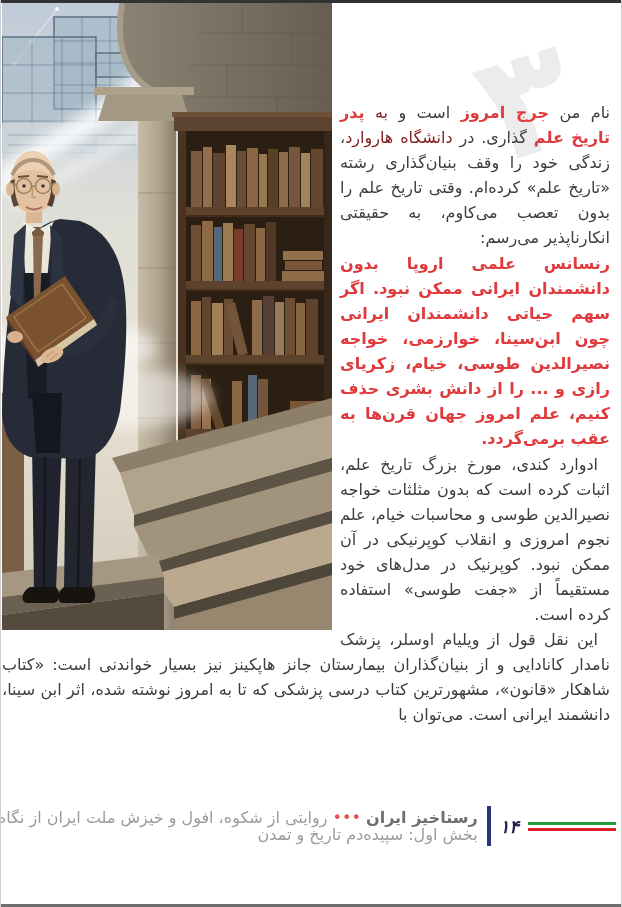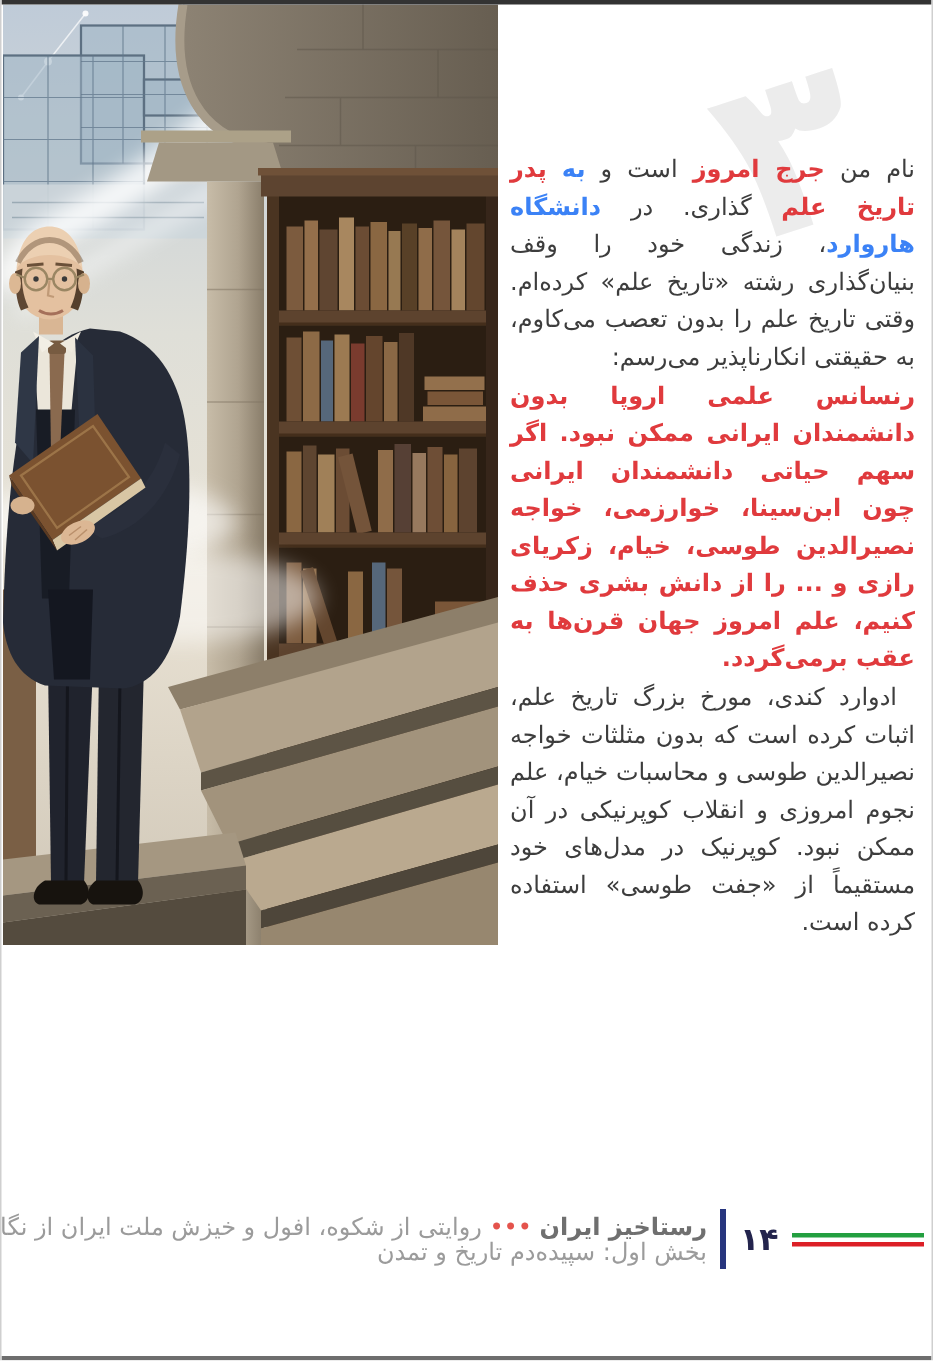--- a/index.html
+++ b/index.html
@@ -15,28 +15,28 @@
     font-size:150px;font-weight:bold;color:#ececec;line-height:1;
     transform:rotate(-18deg);user-select:none;
   }
   .content{position:absolute;top:3px;left:1px;right:11px;z-index:1;direction:rtl;}
   .illus{float:left;width:330px;height:627px;margin:0 0 14px 0;padding:0;margin-right:8px;}
   .illus svg{display:block;}
   p{margin:0;}
   .body{font-size:16px;line-height:25px;color:#3d3d3d;text-align:justify;}
   .p1{margin-top:97px;}
   .red{color:#e03a3d;font-weight:bold;}
-  .b{font-weight:bold;color:#3b82f6;}
+  .b{font-weight:normal;color:#7f1d1d;}
   .quote{font-size:16px;line-height:25px;font-weight:bold;color:#e03a3d;text-align:justify;margin:1px 0;}
   .indent{text-indent:12px;}
   .footer{position:absolute;right:5px;top:806px;display:flex;direction:rtl;align-items:center;z-index:2;}
   .flag{width:88px;display:flex;flex-direction:column;gap:3px;}
   .flag .g{display:block;height:3px;background:#239f40;}
   .flag .r{display:block;height:3px;background:#dc1f26;}
-  .pnum{font-size:21px;font-weight:bold;color:#23244d;margin:0 9px;white-space:nowrap;}
+  .pnum{font-size:18px;font-weight:bold;color:#23244d;margin:0 9px;white-space:nowrap;font-style:italic;}
   .vbar{width:4px;height:40px;background:#27357e;flex:0 0 auto;}
   .ftext{font-size:16px;line-height:17px;color:#9b9b9b;text-align:right;padding-right:9px;white-space:nowrap;}
   .ftext .l1 b{color:#6f6f6f;}
   .dots{color:#e4534c;letter-spacing:1px;}
 </style>
 </head>
 <body>
 
 <div class="sheet">
   <div class="edge-top"></div>
@@ -289,20 +289,21 @@
         </g>
       </svg>
     </figure>
 
     <p class="body p1"><span>نام من </span><span class="red">جرج امروز</span><span> است و </span><span class="b">به</span><span> </span><span class="red">پدر تاریخ علم</span><span> گذاری. در </span><span class="b">دانشگاه هاروارد</span><span>، زندگی خود را وقف بنیان‌گذاری رشته «تاریخ علم» کرده‌ام. وقتی تاریخ علم را بدون تعصب می‌کاوم، به حقیقتی انکارناپذیر می‌رسم:</span></p>
 
     <p class="quote">رنسانس علمی اروپا بدون دانشمندان ایرانی ممکن نبود. اگر سهم حیاتی دانشمندان ایرانی چون ابن‌سینا، خوارزمی، خواجه نصیرالدین طوسی، خیام، زکریای رازی و ... را از دانش بشری حذف کنیم، علم امروز جهان قرن‌ها به عقب برمی‌گردد.</p>
 
     <p class="body indent">ادوارد کندی، مورخ بزرگ تاریخ علم، اثبات کرده است که بدون مثلثات خواجه نصیرالدین طوسی و محاسبات خیام، علم نجوم امروزی و انقلاب کوپرنیکی در آن ممکن نبود. کوپرنیک در مدل‌های خود مستقیماً از «جفت طوسی» استفاده کرده است.</p>
 
+    <p class="body indent">این نقل قول از ویلیام اوسلر، پزشک نامدار کانادایی و از بنیان‌گذاران بیمارستان جانز هاپکینز نیز بسیار خواندنی است: «کتاب شاهکار «قانون»، مشهورترین کتاب درسی پزشکی که تا به امروز نوشته شده، اثر ابن سینا، دانشمند ایرانی است. می‌توان با</p>
   </main>
 
   <footer class="footer">
     <div class="flag">
         <i class="g"></i>
         <i class="r"></i>
       </div>
     <div class="pnum">۱۴</div>
     <div class="vbar"></div>
     <div class="ftext">

